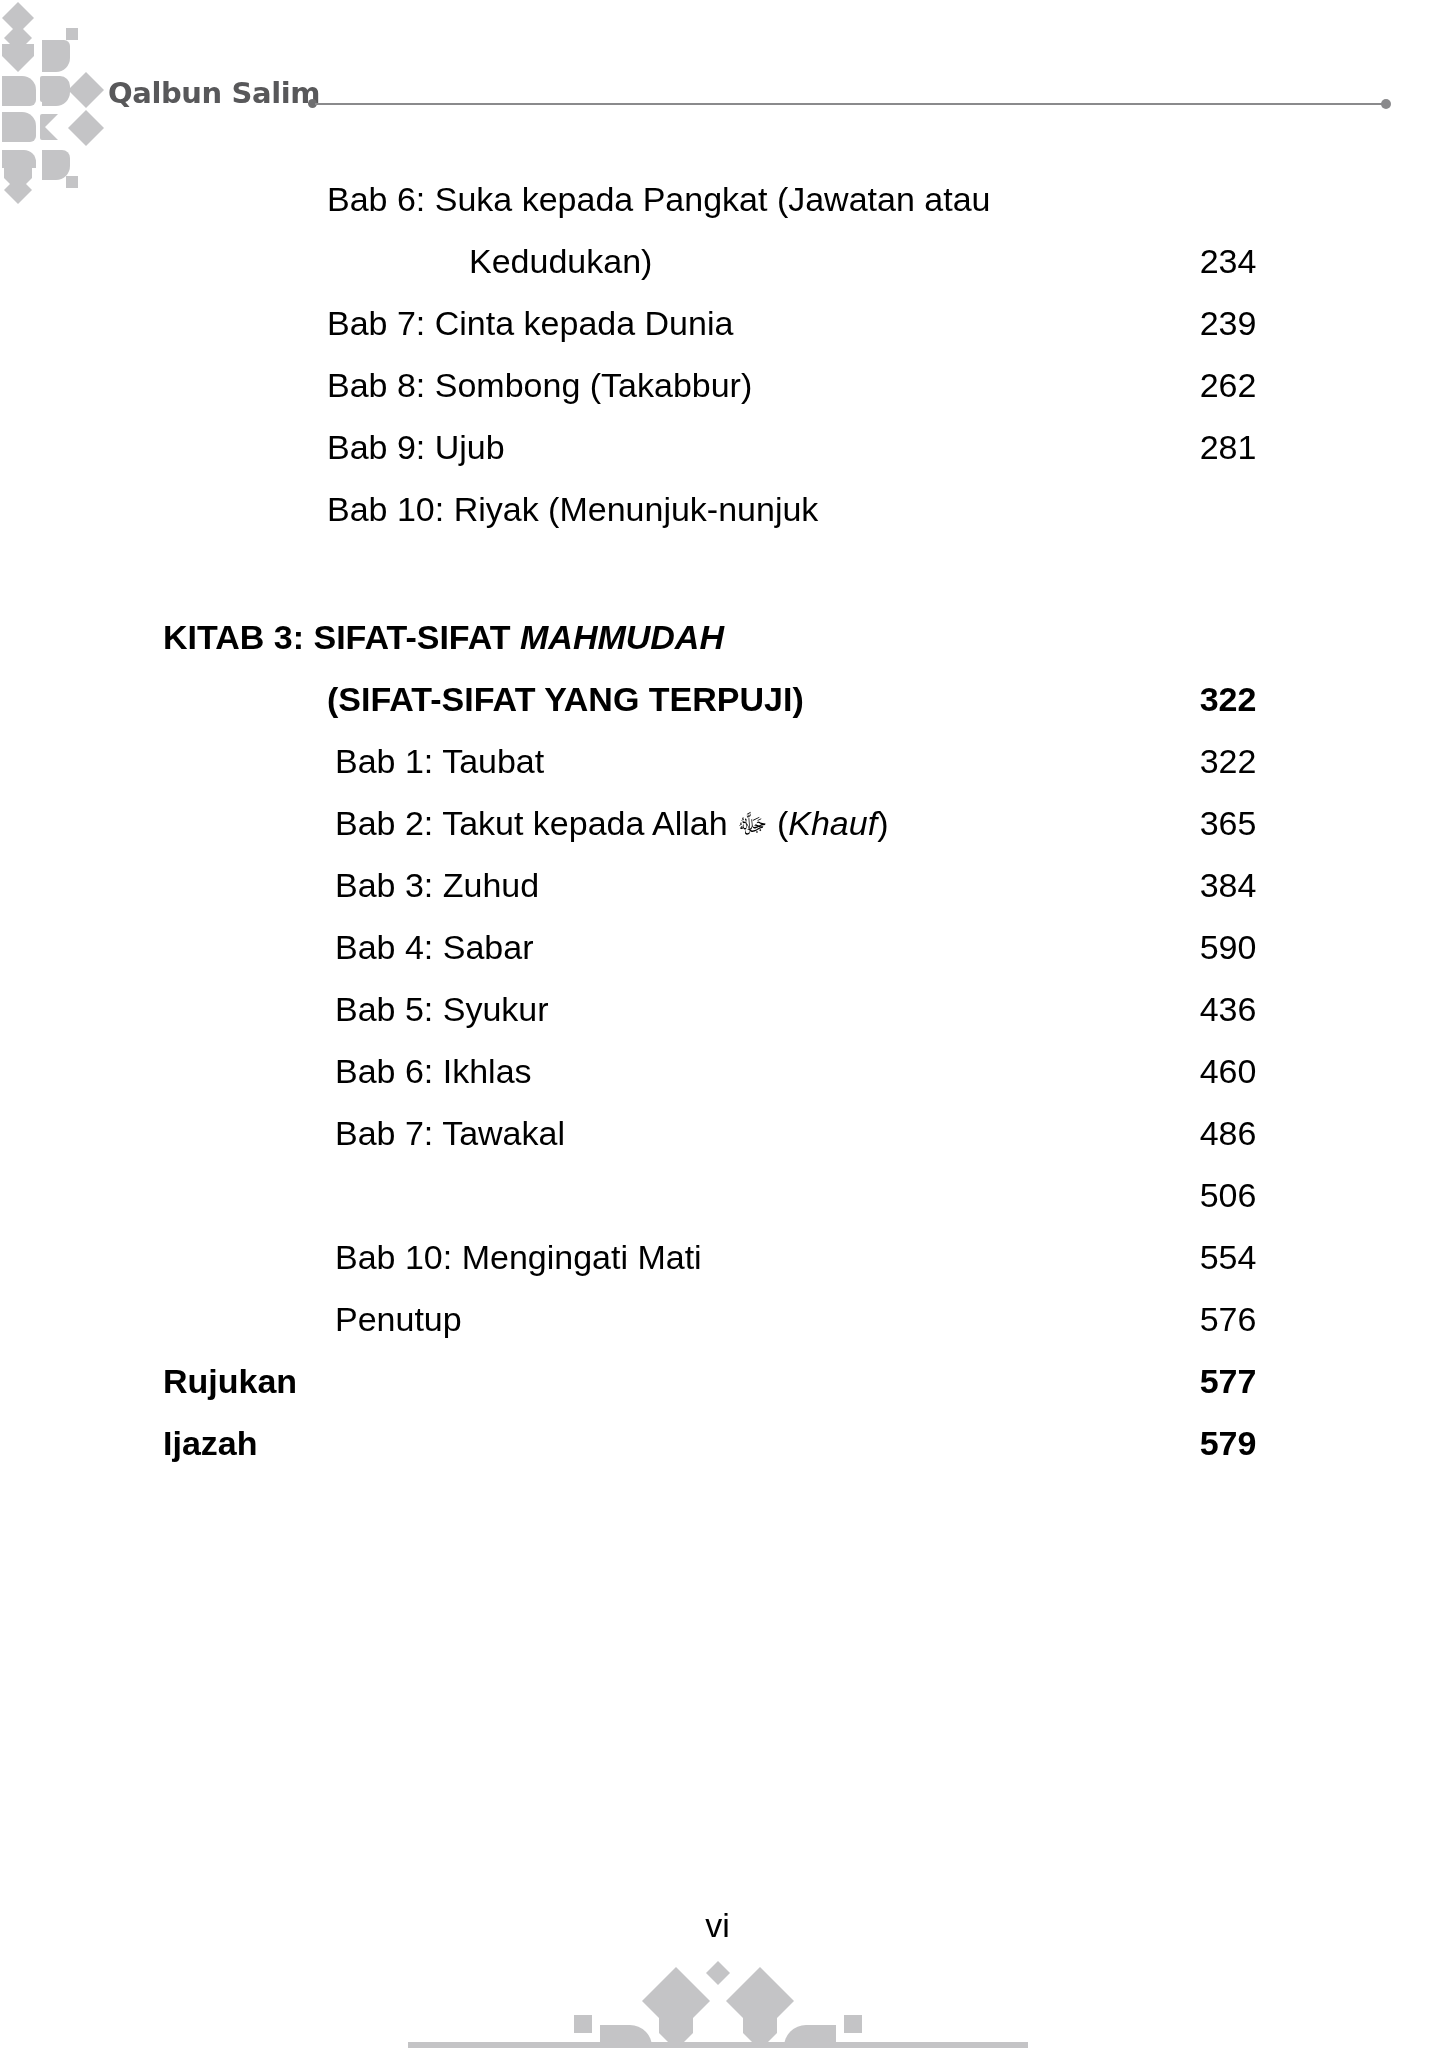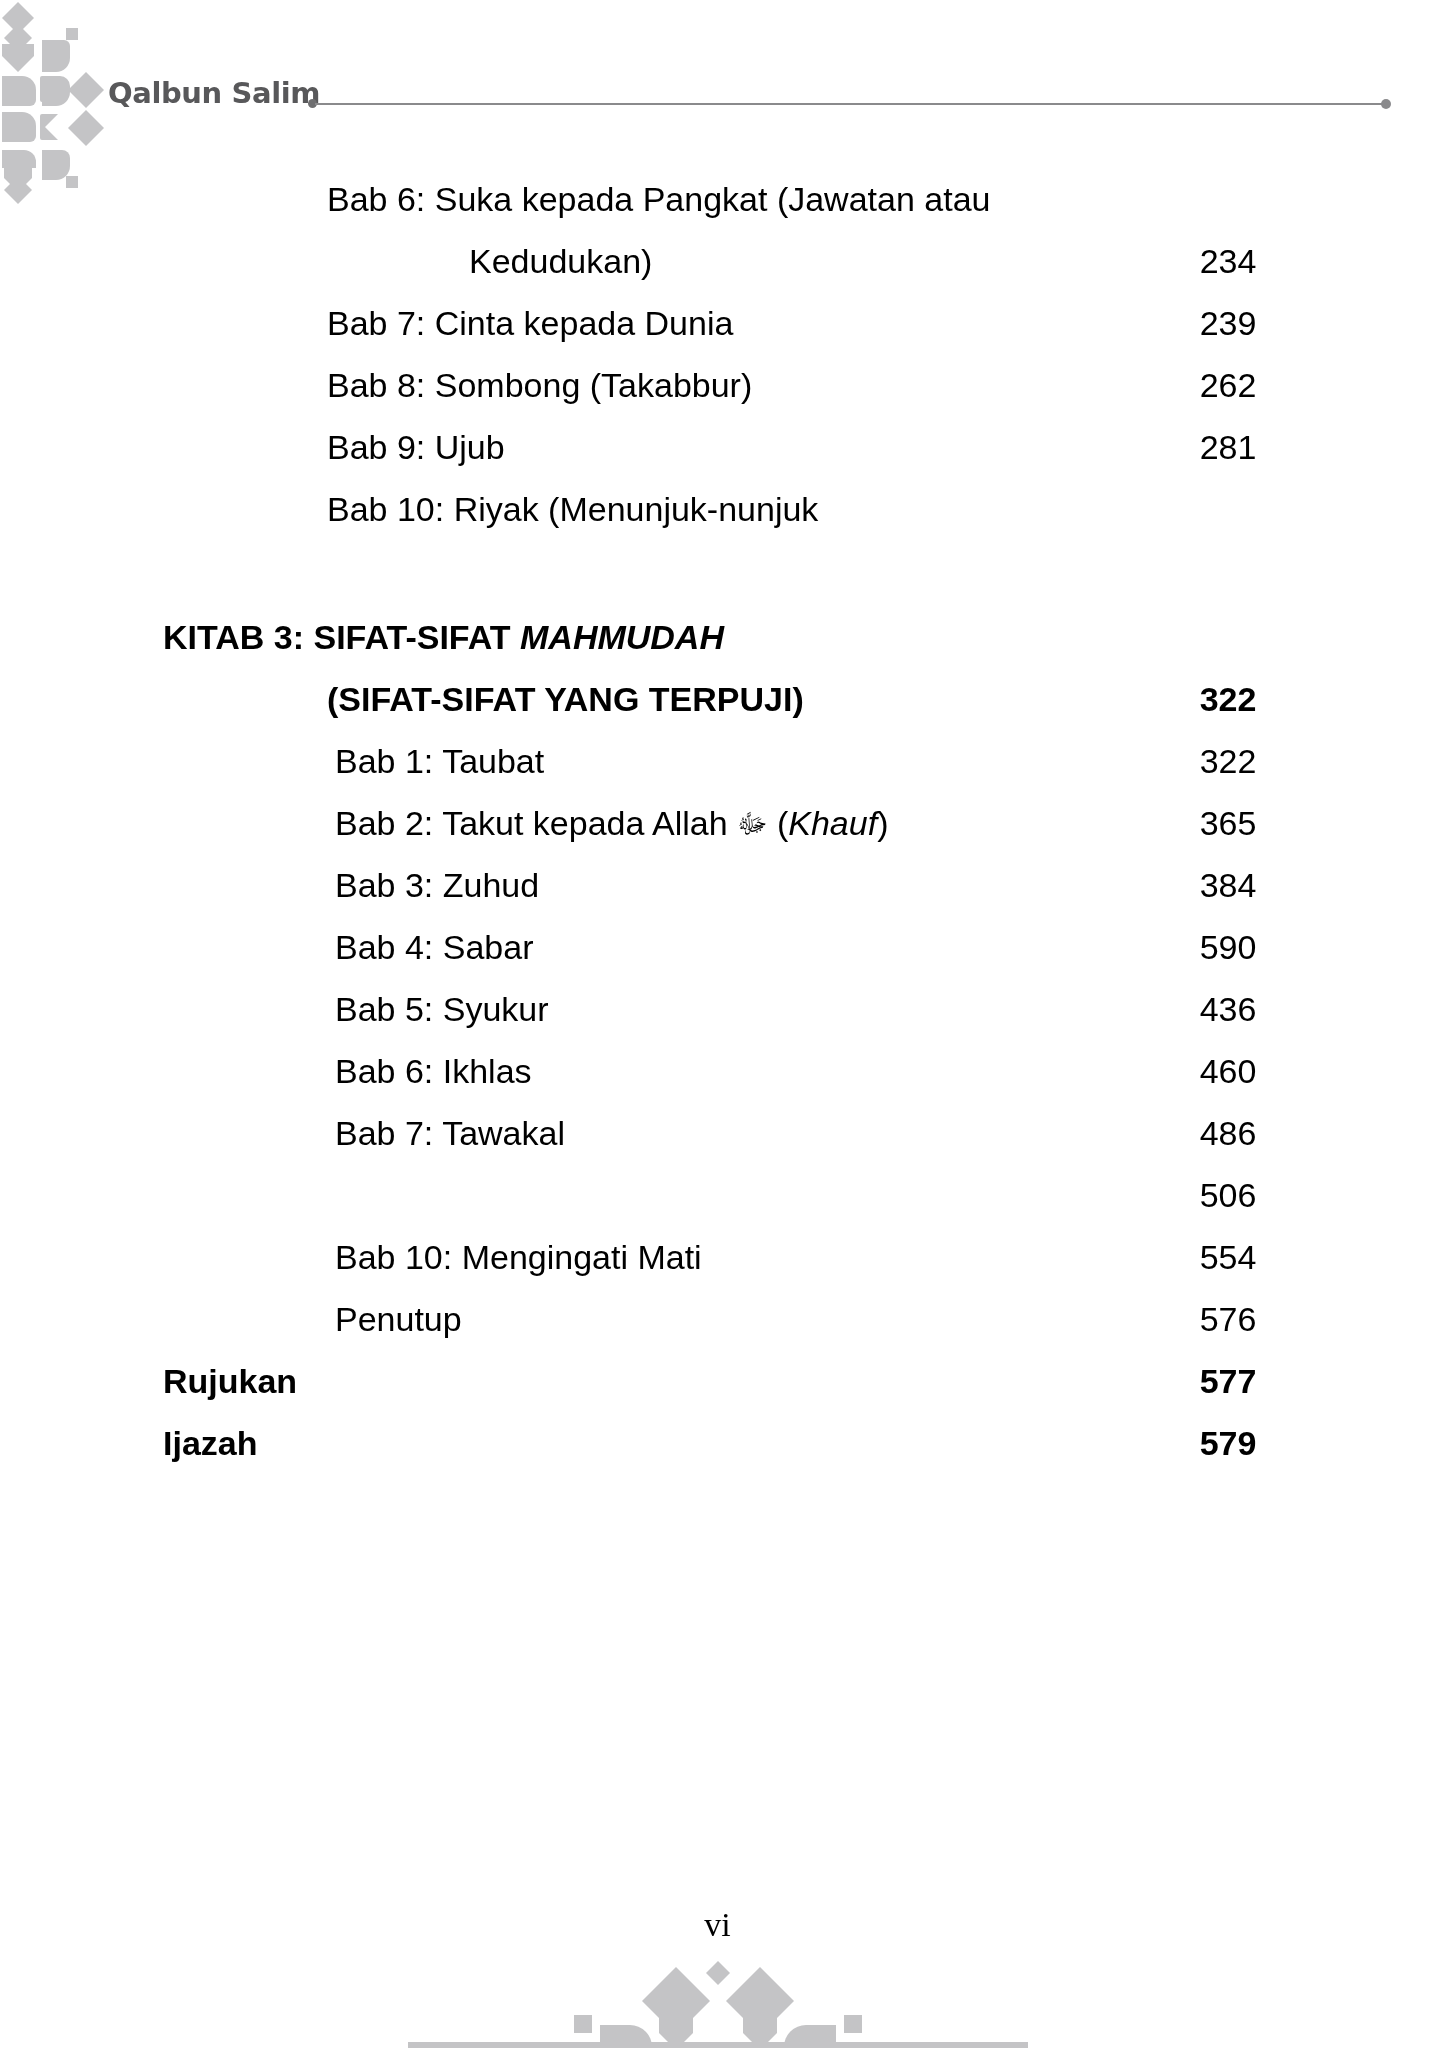--- a/index.html
+++ b/index.html
@@ -126,21 +126,21 @@
     bottom: 0;
     width: 1435px;
     height: 160px;
   }
   .folio {
     position: absolute;
     left: 0;
     right: 0;
     top: 18px;
     text-align: center;
-    font-family: Liberation Serif, serif;
+    font-family: Liberation Sans, sans-serif;
     font-size: 34px;
     color: #000;
   }
   .footer-ornament {
     position: absolute;
     left: 50%;
     transform: translateX(-50%);
     bottom: 0;
     width: 620px;
     height: 95px;

